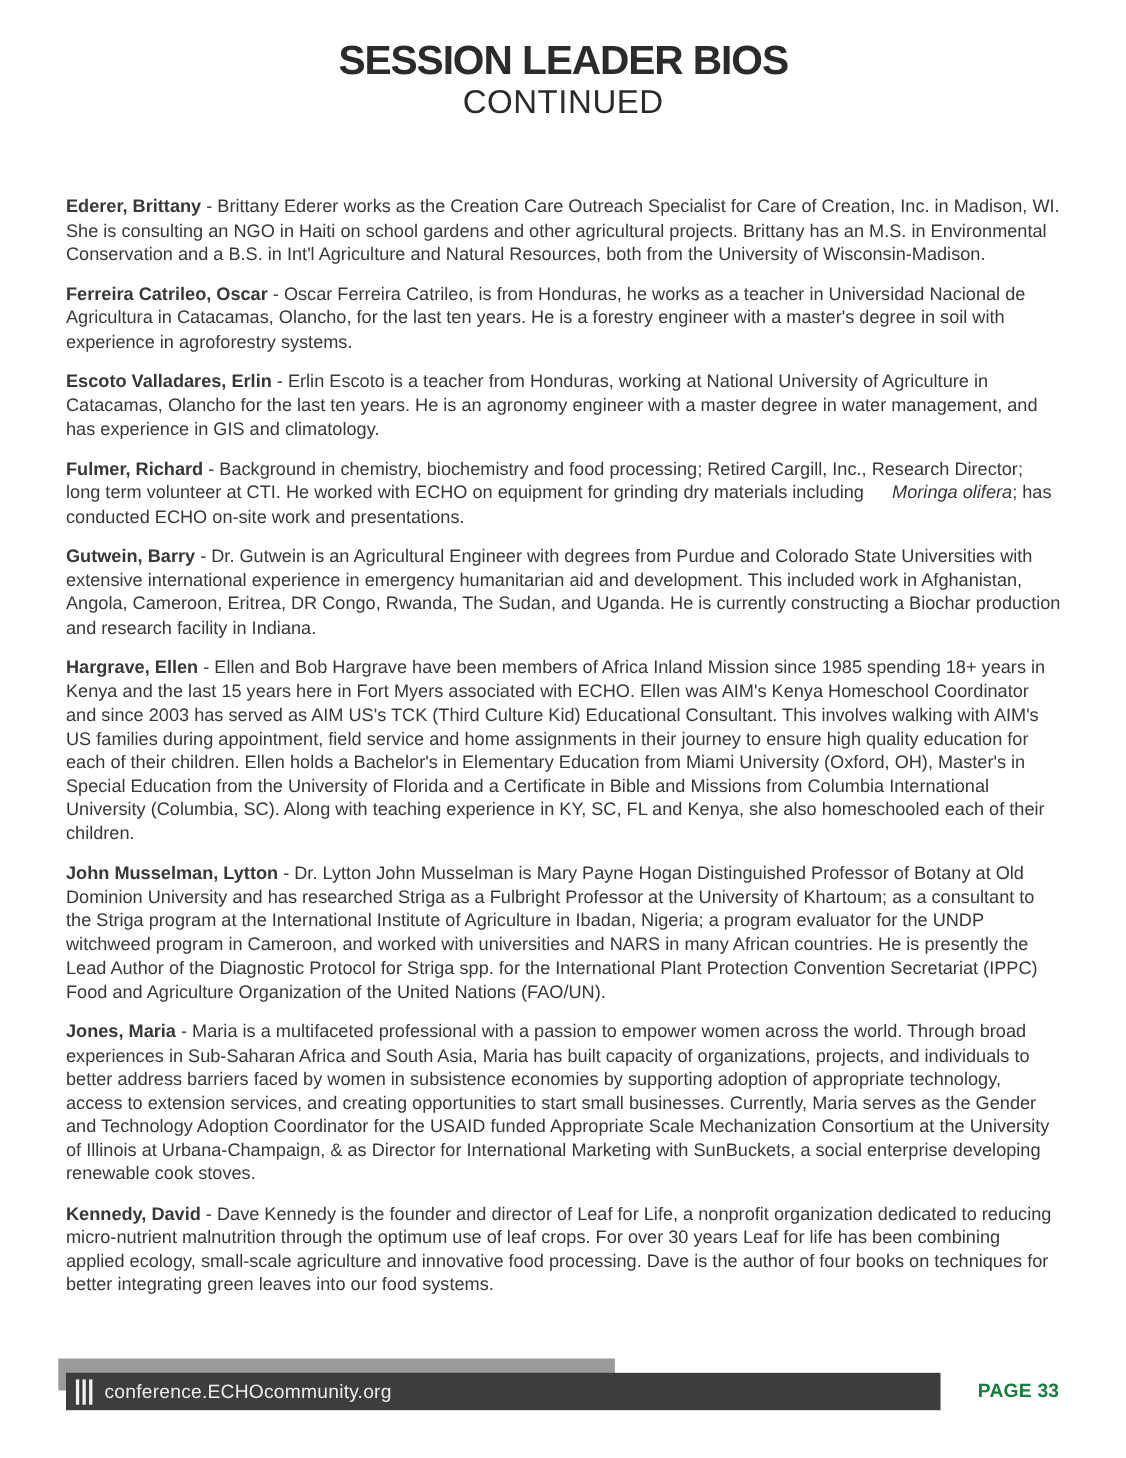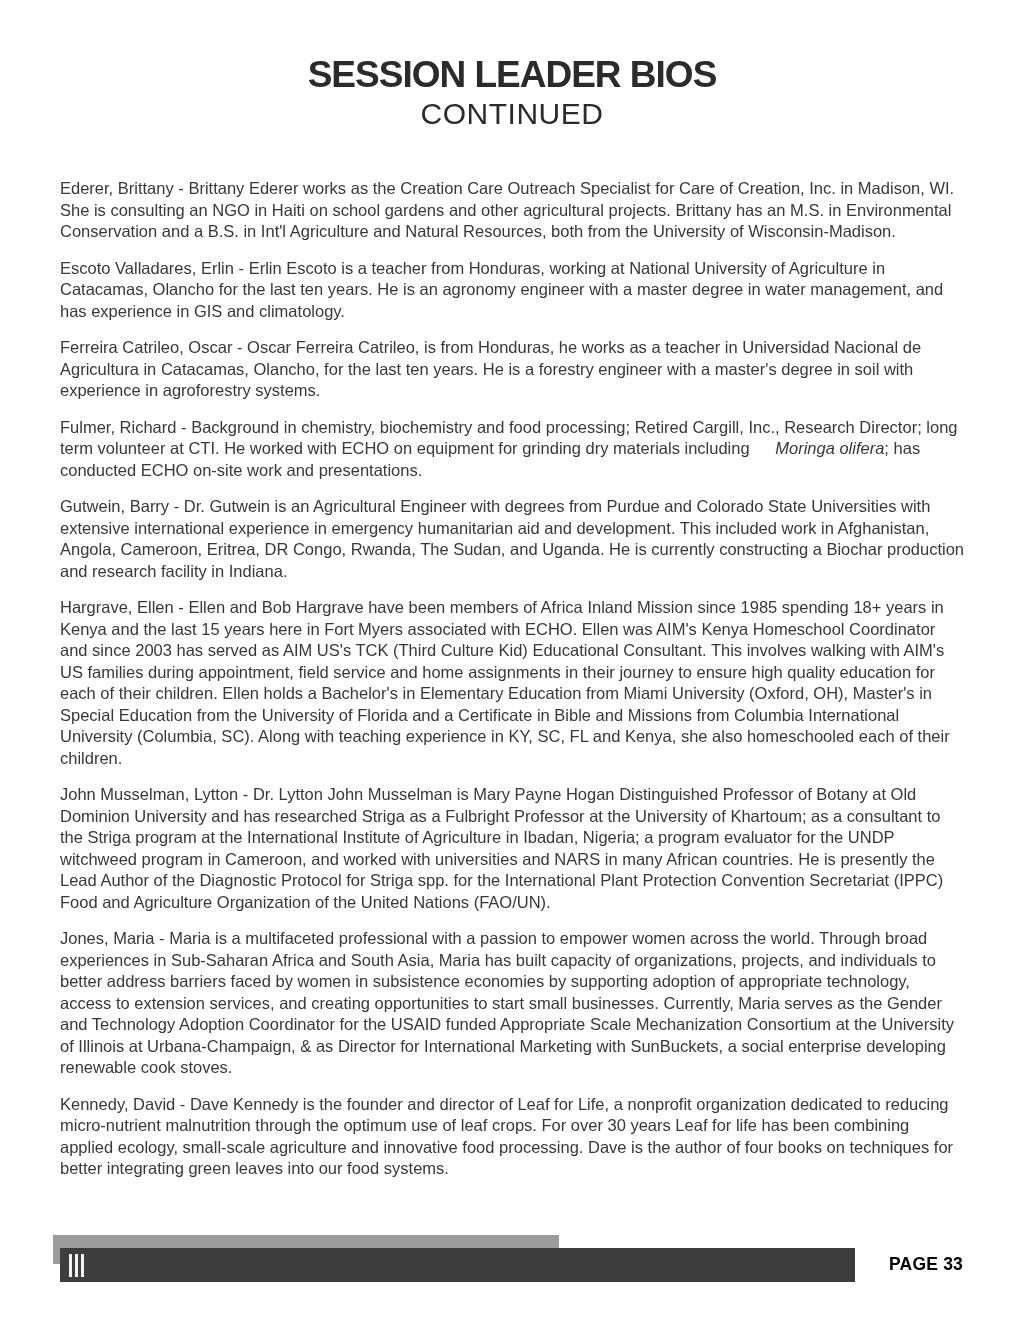--- a/index.html
+++ b/index.html
@@ -10,21 +10,21 @@
   .page {
     position: relative;
     width: 1024px;
     height: 1325px;
     background: #ffffff;
     font-family: "Liberation Sans", sans-serif;
     color: #383838;
     overflow: hidden;
   }
   .title-block {
-    padding-top: 54px;
+    padding-top: 34px;
     text-align: center;
   }
   .page-title {
     margin: 0;
     font-size: 37px;
     line-height: 42px;
     font-weight: 700;
     letter-spacing: -1px;
     color: #2b2b2b;
   }
@@ -43,21 +43,21 @@
     top: 178px;
     width: 905px;
     font-size: 16.5px;
     line-height: 21.5px;
     text-align: left;
   }
   .bio {
     margin: 0 0 15px 0;
   }
   .bio-name {
-    font-weight: 400;
+    font-weight: 700;
   }
   .seg-italic {
     font-style: italic;
     margin-left: 21px;
   }
   .footer-light-bar {
     position: absolute;
     left: 53px;
     top: 1235px;
     width: 506px;
@@ -90,51 +90,52 @@
     font-size: 17.5px;
     font-weight: 400;
     letter-spacing: 0.2px;
   }
   .page-number {
     position: absolute;
     top: 1254px;
     right: 61px;
     font-size: 17.5px;
     font-weight: 700;
-    color: #000000;
+    color: #15803d;
     letter-spacing: 0.2px;
   }
 </style>
 </head>
 <body>
 
 <div class="page">
 
   <div class="title-block">
     <h1 class="page-title">SESSION LEADER BIOS</h1>
     <div class="page-subtitle">CONTINUED</div>
   </div>
 
   <div class="bios" id="bios-list">
       <p class="bio"><span class="bio-name">Ederer, Brittany</span> - <span class="seg">Brittany Ederer works as the Creation Care Outreach Specialist for Care of Creation, Inc. in Madison, WI. She is consulting an NGO in Haiti on school gardens and other agricultural projects. Brittany has an M.S. in Environmental Conservation and a B.S. in Int'l Agriculture and Natural Resources, both from the University of Wisconsin-Madison.</span></p>
+      <p class="bio"><span class="bio-name">Ferreira Catrileo, Oscar</span> - <span class="seg">Oscar Ferreira Catrileo, is from Honduras, he works as a teacher in Universidad Nacional de Agricultura in Catacamas, Olancho, for the last ten years. He is a forestry engineer with a master's degree in soil with experience in agroforestry systems.</span></p>
       <p class="bio"><span class="bio-name">Escoto Valladares, Erlin</span> - <span class="seg">Erlin Escoto is a teacher from Honduras, working at National University of Agriculture in Catacamas, Olancho for the last ten years. He is an agronomy engineer with a master degree in water management, and has experience in GIS and climatology.</span></p>
-      <p class="bio"><span class="bio-name">Ferreira Catrileo, Oscar</span> - <span class="seg">Oscar Ferreira Catrileo, is from Honduras, he works as a teacher in Universidad Nacional de Agricultura in Catacamas, Olancho, for the last ten years. He is a forestry engineer with a master's degree in soil with experience in agroforestry systems.</span></p>
       <p class="bio"><span class="bio-name">Fulmer, Richard</span> - <span class="seg">Background in chemistry, biochemistry and food processing; Retired Cargill, Inc., Research Director; long term volunteer at CTI. He worked with ECHO on equipment for grinding dry materials including </span><span class="seg-italic">Moringa olifera</span><span class="seg">; has conducted ECHO on-site work and presentations.</span></p>
       <p class="bio"><span class="bio-name">Gutwein, Barry</span> - <span class="seg">Dr. Gutwein is an Agricultural Engineer with degrees from Purdue and Colorado State Universities with extensive international experience in emergency humanitarian aid and development. This included work in Afghanistan, Angola, Cameroon, Eritrea, DR Congo, Rwanda, The Sudan, and Uganda. He is currently constructing a Biochar production and research facility in Indiana.</span></p>
       <p class="bio"><span class="bio-name">Hargrave, Ellen</span> - <span class="seg">Ellen and Bob Hargrave have been members of Africa Inland Mission since 1985 spending 18+ years in Kenya and the last 15 years here in Fort Myers associated with ECHO. Ellen was AIM's Kenya Homeschool Coordinator and since 2003 has served as AIM US's TCK (Third Culture Kid) Educational Consultant. This involves walking with AIM's US families during appointment, field service and home assignments in their journey to ensure high quality education for each of their children. Ellen holds a Bachelor's in Elementary Education from Miami University (Oxford, OH), Master's in Special Education from the University of Florida and a Certificate in Bible and Missions from Columbia International University (Columbia, SC). Along with teaching experience in KY, SC, FL and Kenya, she also homeschooled each of their children.</span></p>
       <p class="bio"><span class="bio-name">John Musselman, Lytton</span> - <span class="seg">Dr. Lytton John Musselman is Mary Payne Hogan Distinguished Professor of Botany at Old Dominion University and has researched Striga as a Fulbright Professor at the University of Khartoum; as a consultant to the Striga program at the International Institute of Agriculture in Ibadan, Nigeria; a program evaluator for the UNDP witchweed program in Cameroon, and worked with universities and NARS in many African countries. He is presently the Lead Author of the Diagnostic Protocol for Striga spp. for the International Plant Protection Convention Secretariat (IPPC) Food and Agriculture Organization of the United Nations (FAO/UN).</span></p>
       <p class="bio"><span class="bio-name">Jones, Maria</span> - <span class="seg">Maria is a multifaceted professional with a passion to empower women across the world. Through broad experiences in Sub-Saharan Africa and South Asia, Maria has built capacity of organizations, projects, and individuals to better address barriers faced by women in subsistence economies by supporting adoption of appropriate technology, access to extension services, and creating opportunities to start small businesses. Currently, Maria serves as the Gender and Technology Adoption Coordinator for the USAID funded Appropriate Scale Mechanization Consortium at the University of Illinois at Urbana-Champaign, &amp; as Director for International Marketing with SunBuckets, a social enterprise developing renewable cook stoves.</span></p>
       <p class="bio"><span class="bio-name">Kennedy, David</span> - <span class="seg">Dave Kennedy is the founder and director of Leaf for Life, a nonprofit organization dedicated to reducing micro-nutrient malnutrition through the optimum use of leaf crops. For over 30 years Leaf for life has been combining applied ecology, small-scale agriculture and innovative food processing. Dave is the author of four books on techniques for better integrating green leaves into our food systems.</span></p>
     </div>
 
   <div class="footer-light-bar" style="background: rgb(155, 155, 155);"></div>
 
   <div class="footer-dark-bar" style="background: rgb(61, 61, 61);">
     <span class="bars-icon">
       <span class="bar"></span>
       <span class="bar"></span>
       <span class="bar"></span>
     </span>
+    <span class="footer-url">conference.ECHOcommunity.org</span>
   </div>
 
   <div class="page-number">PAGE 33</div>
 
 </div>
 
 </body></html>

